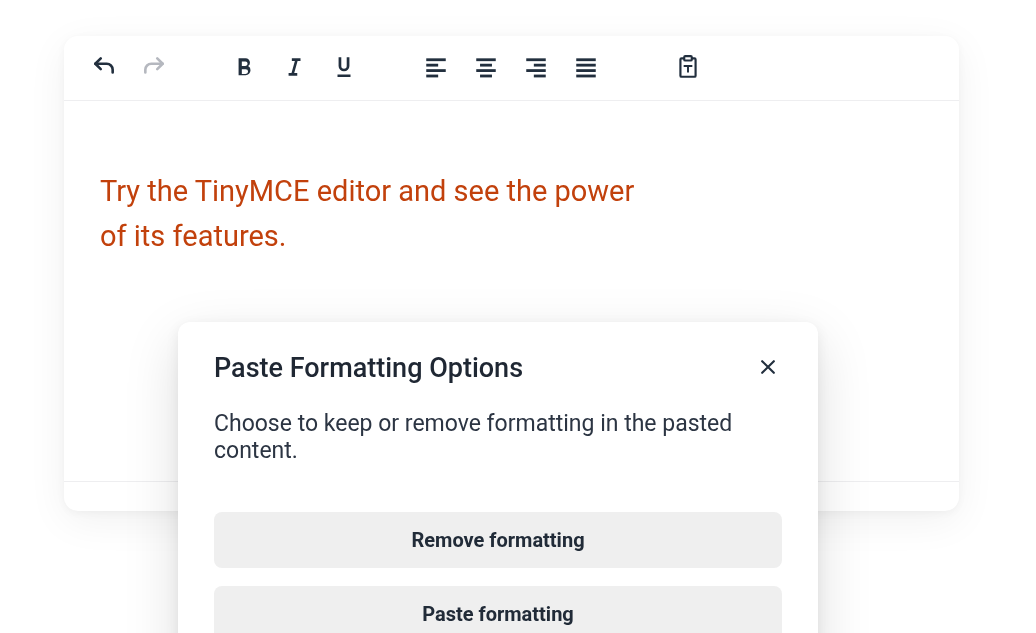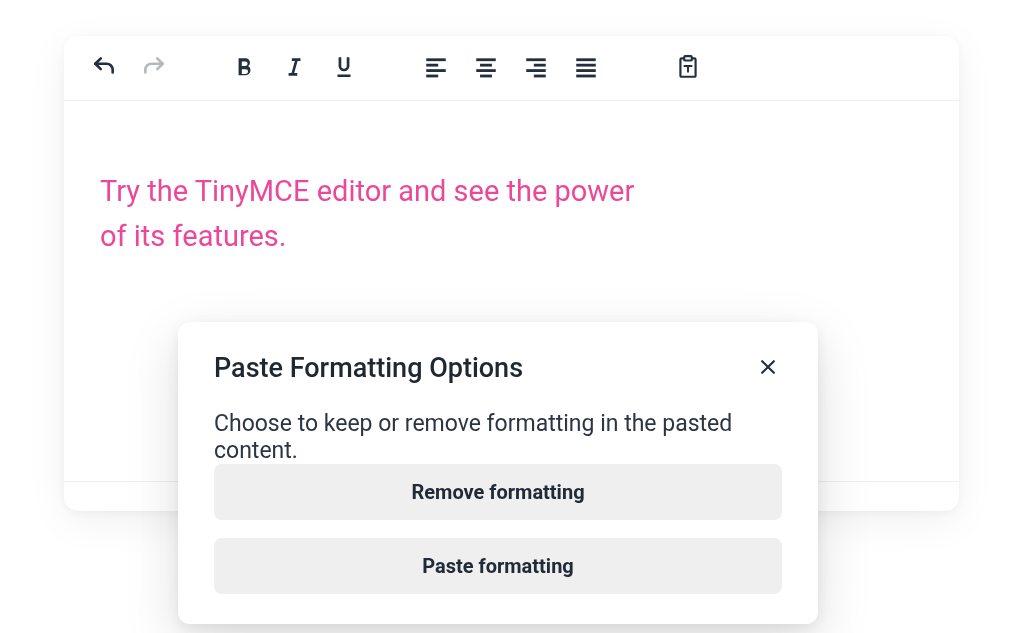--- a/index.html
+++ b/index.html
@@ -64,21 +64,21 @@
       width: 26px;
       height: 26px;
     }
     .editor-body {
       padding: 68px 36px 200px 36px;
       min-height: 380px;
     }
     .editor-text {
       font-size: 29px;
       line-height: 1.55;
-      color: #ec4899;
+      color: #c2410c;
       max-width: 560px;
     }
     .editor-footer {
       height: 30px;
       border-top: 1px solid #eeeef0;
     }
     .dialog {
       position: absolute;
       top: 322px;
       left: 178px;
@@ -110,20 +110,21 @@
       justify-content: center;
       color: #222f3e;
     }
     .dialog-close svg {
       width: 20px;
       height: 20px;
     }
     .dialog-body {
       font-size: 23px;
       color: #2c3543;
+      margin-bottom: 48px;
     }
     .dialog-actions {
       display: flex;
       justify-content: flex-end;
       gap: 18px;
       flex-direction: column;
     }
     .dialog-btn {
       background: #efefef;
       border: none;

